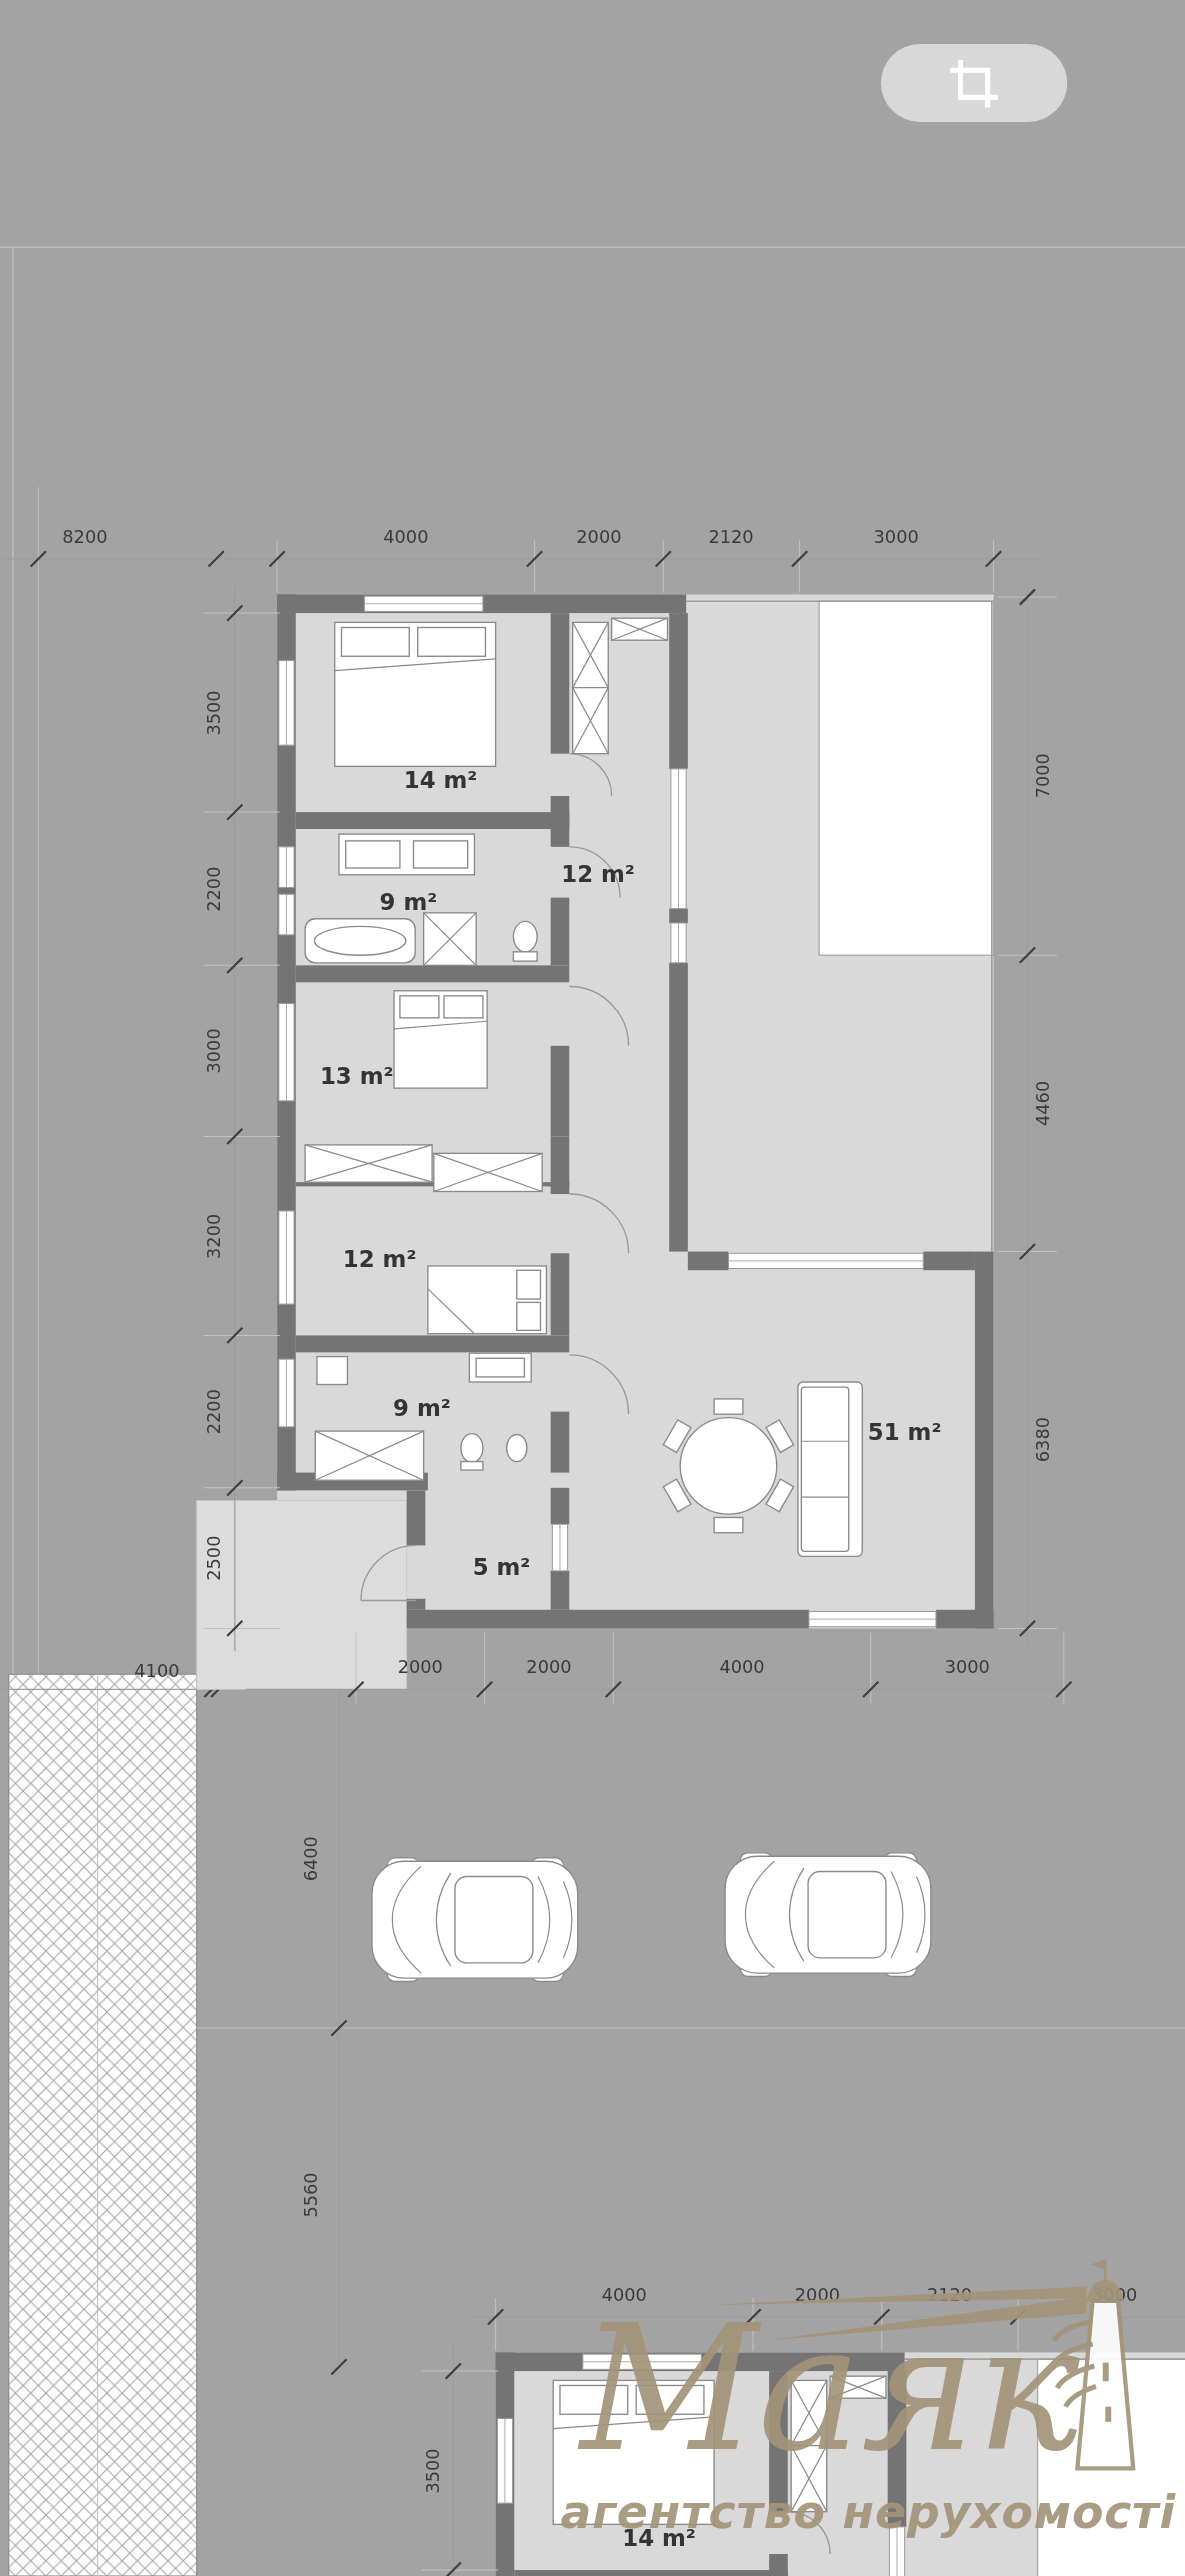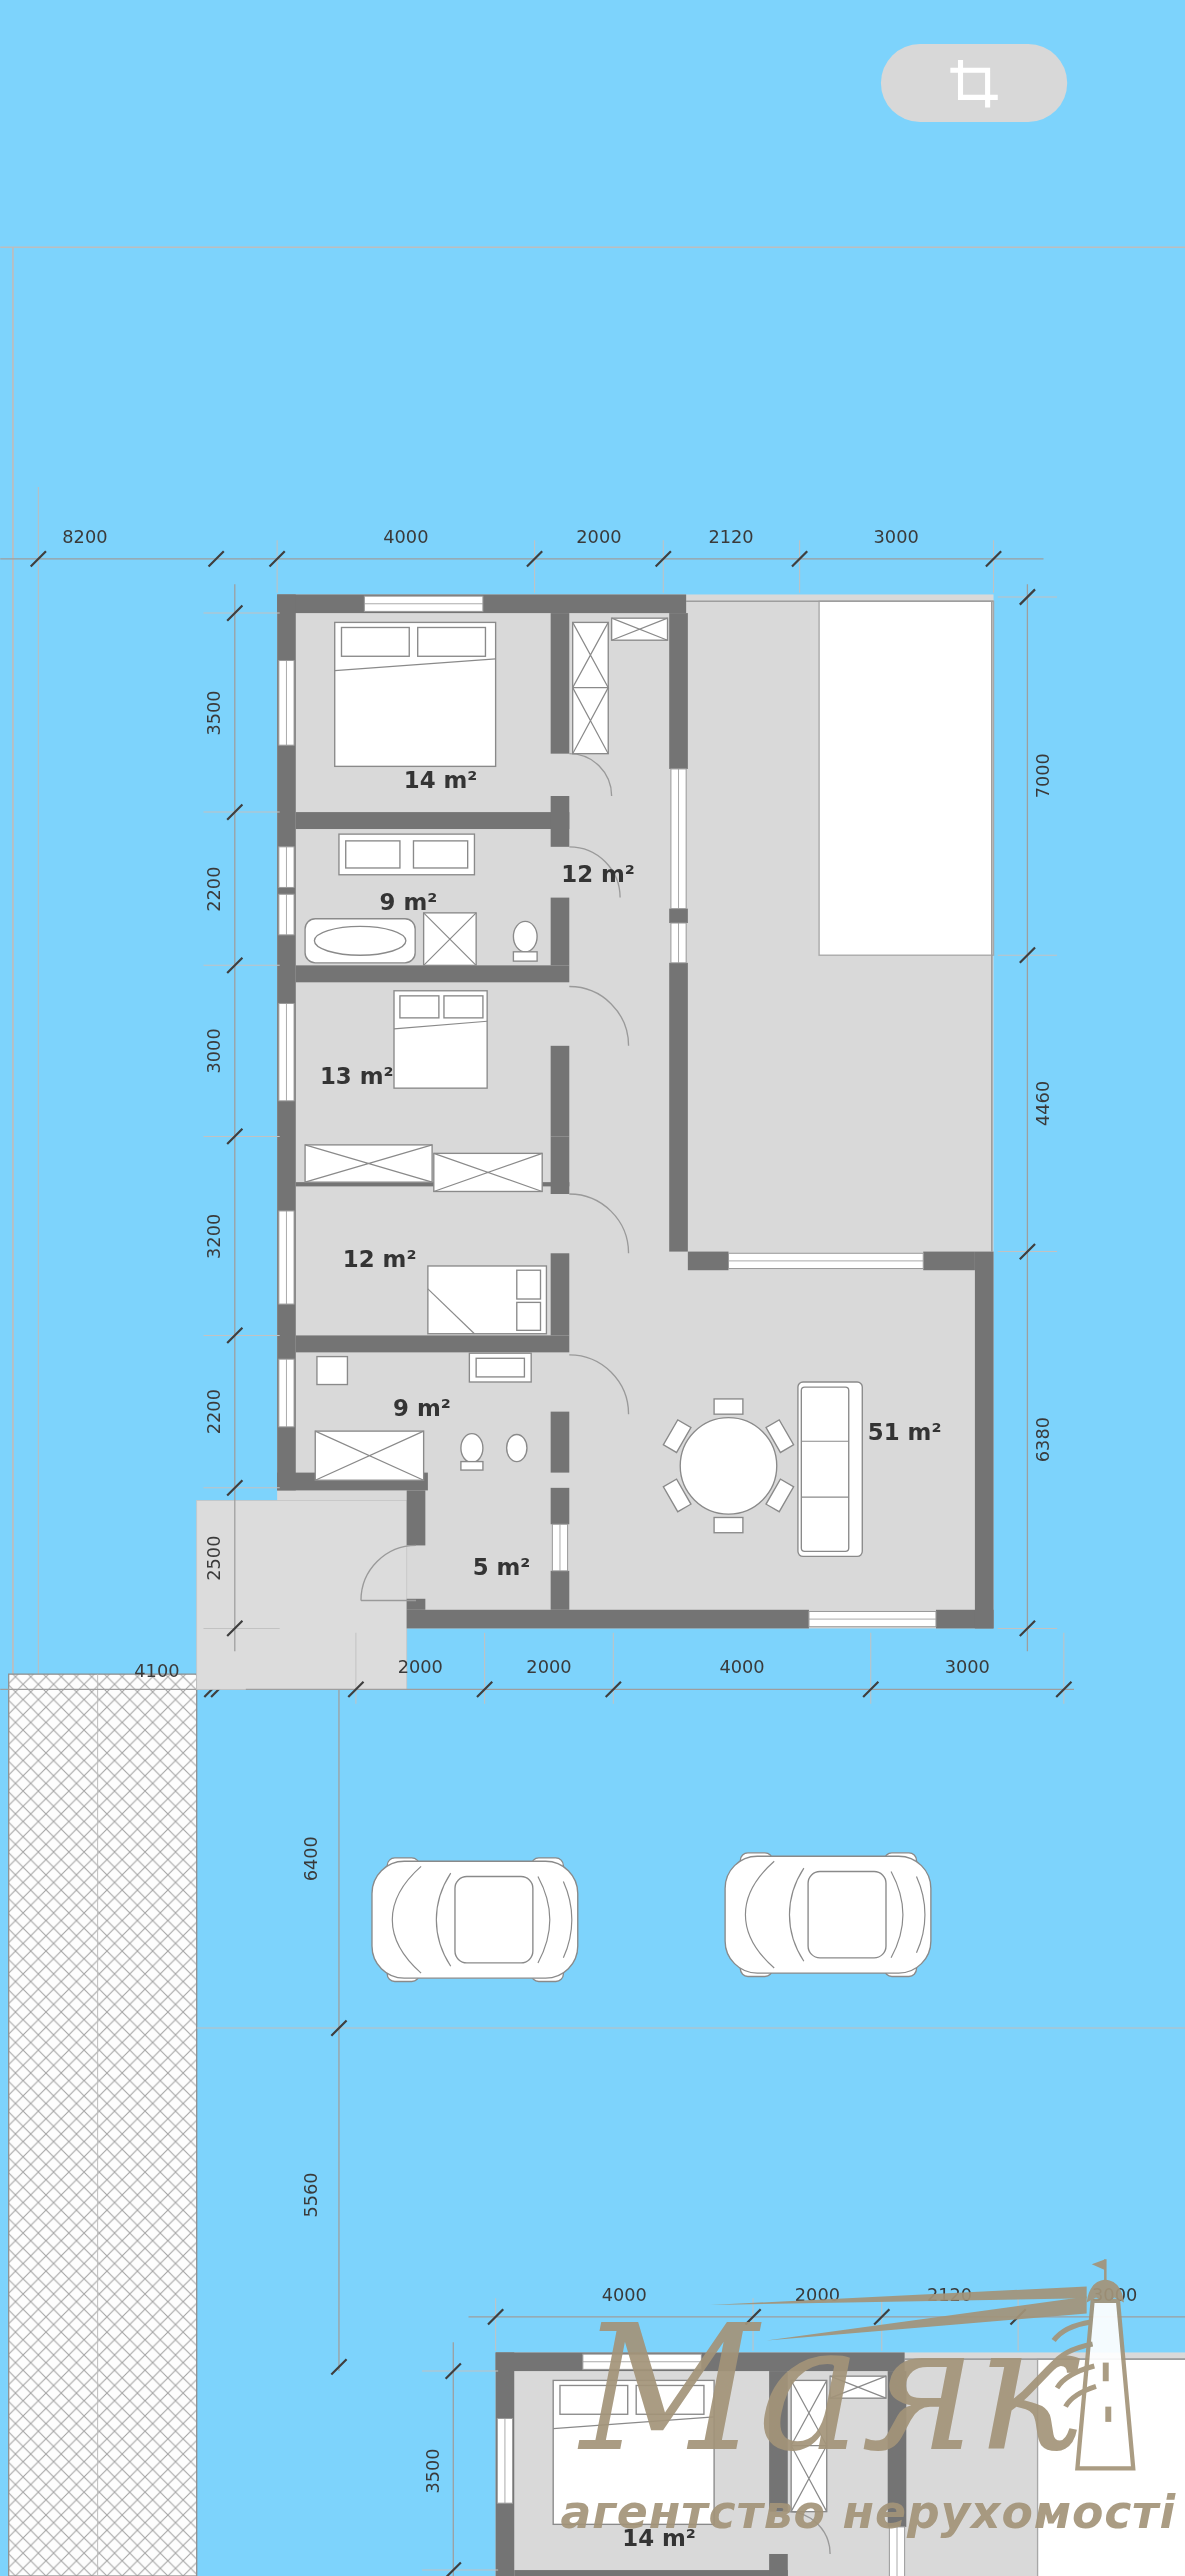--- a/index.html
+++ b/index.html
@@ -1,16 +1,16 @@
 <!DOCTYPE html>
 <html style="font-size:13.5px"><head>
 <meta charset="utf-8">
 <style>
   html,body{margin:0;padding:0;background:#fff;}
-  #stage{position:relative;width:1186px;height:2576px;background:#7dd3fc;overflow:hidden;
+  #stage{position:relative;width:1186px;height:2576px;background:#a3a3a3;overflow:hidden;
          font-family:"DejaVu Sans","Liberation Sans",sans-serif;}
   svg text{font-family:"DejaVu Sans","Liberation Sans",sans-serif;}
   .dim{font-size:21px;fill:#3a3a3a;}
   .room{font-size:27px;font-weight:bold;fill:#343434;}
   .wall{fill:#747474;}
   .thin{stroke:#9e9e9e;stroke-width:2;fill:none;}
   .thin1{stroke:#bdbdbd;stroke-width:1.2;fill:none;}
   .bline{stroke:#bdbdbd;stroke-width:2;fill:none;}
   .dimline{stroke:#9e9e9e;stroke-width:1.5;fill:none;}
   .ext{stroke:#c2c2c2;stroke-width:1.2;fill:none;}

